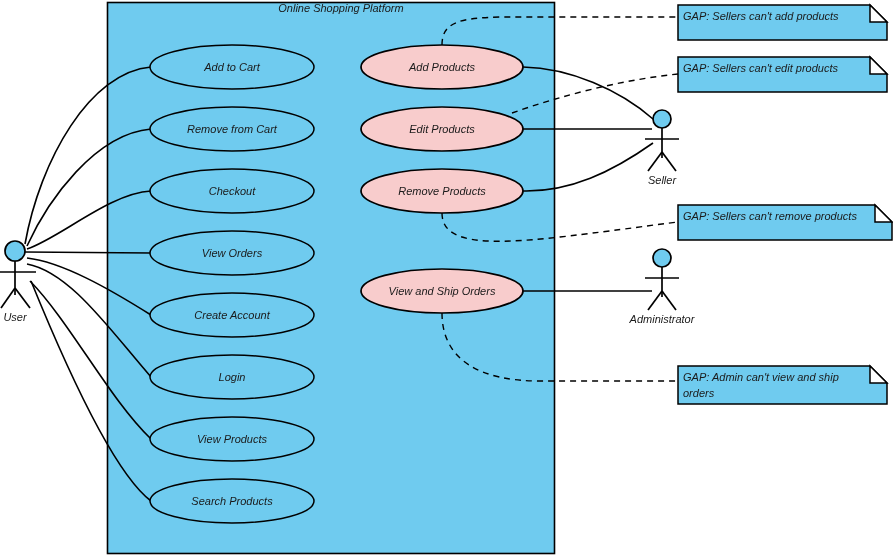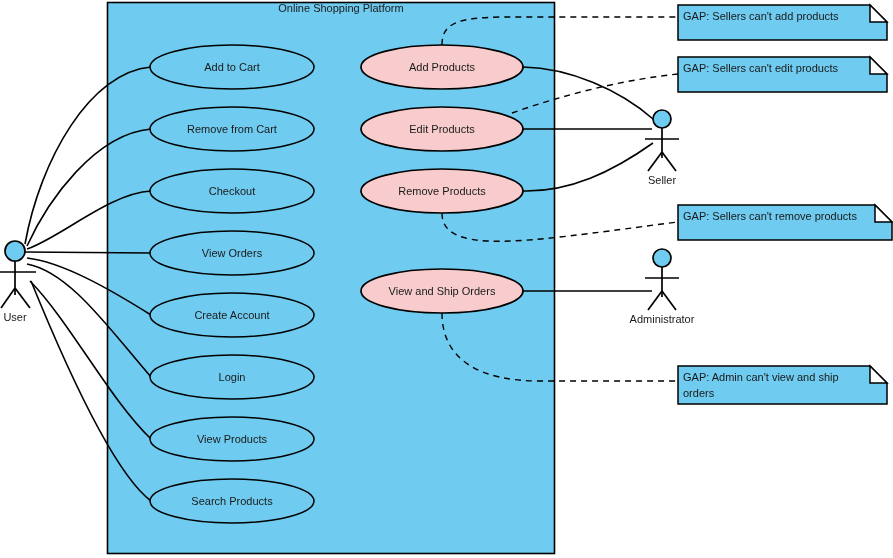--- a/index.html
+++ b/index.html
@@ -10,20 +10,21 @@
   body {
     width: 893px;
     height: 558px;
     font-family: "Liberation Sans", sans-serif;
     overflow: hidden;
   }
   #diagram-root {
     position: relative;
     width: 893px;
     height: 558px;
+    font-style: italic;
   }
   svg.uml {
     display: block;
     width: 893px;
     height: 558px;
   }
   .sys-box {
     fill: #6FCBEF;
     stroke: #000000;
     stroke-width: 1.6;

